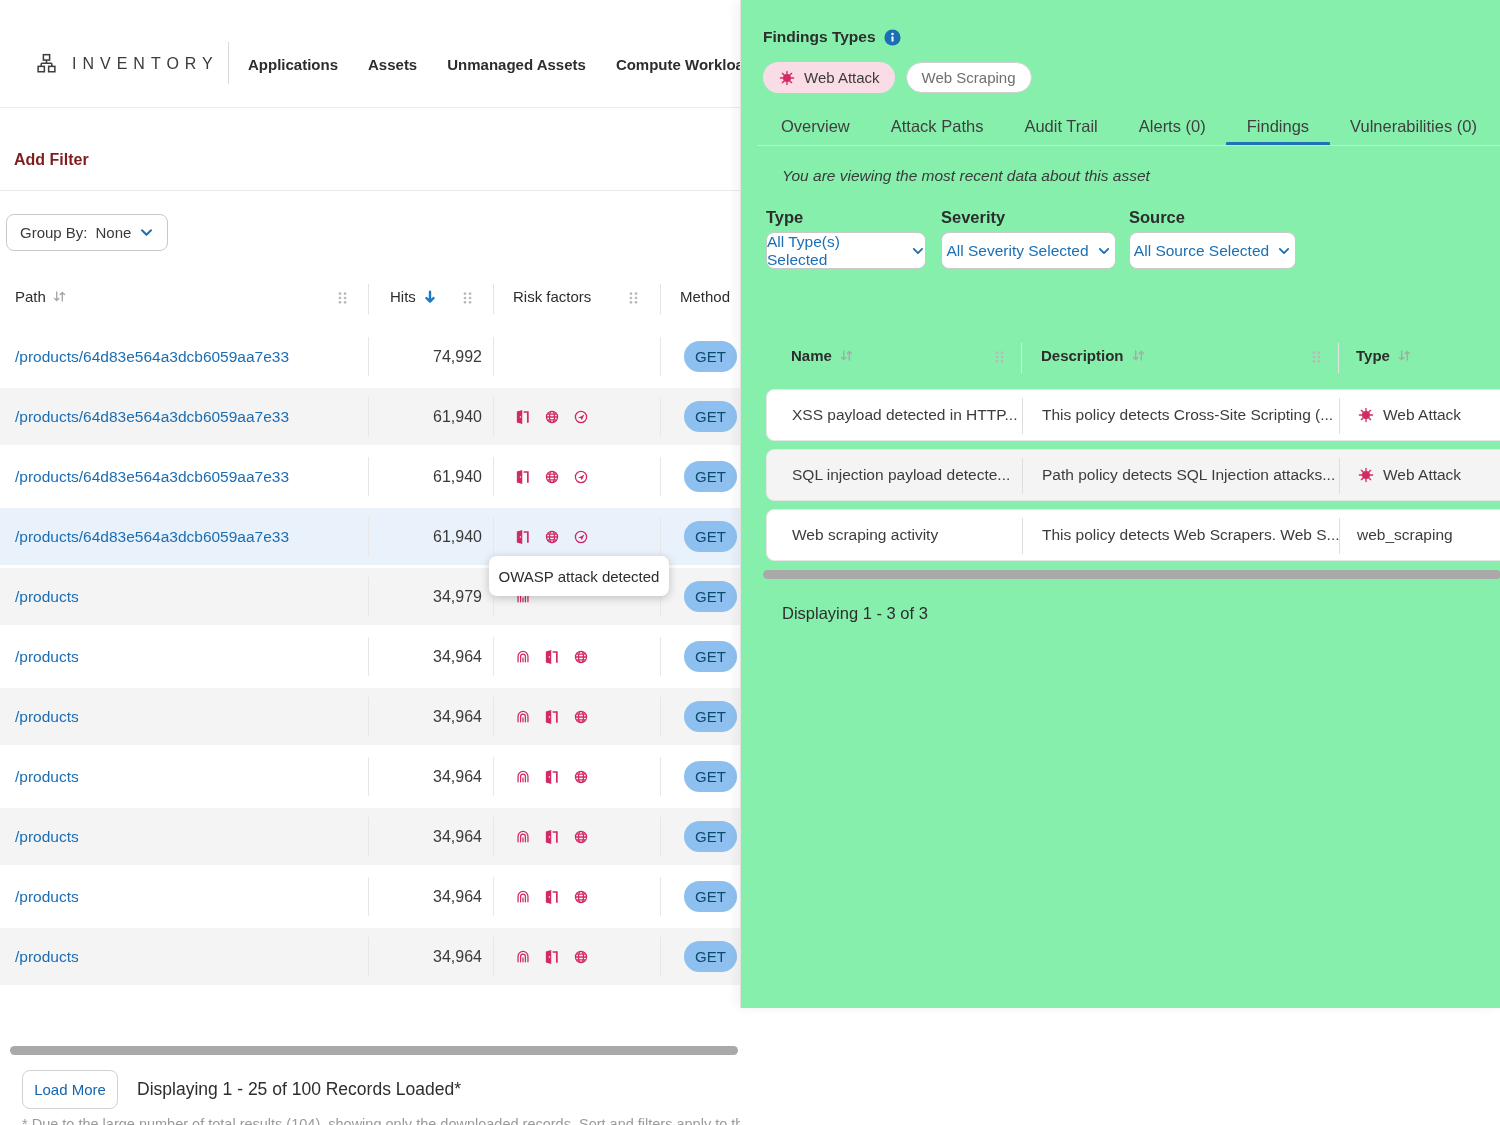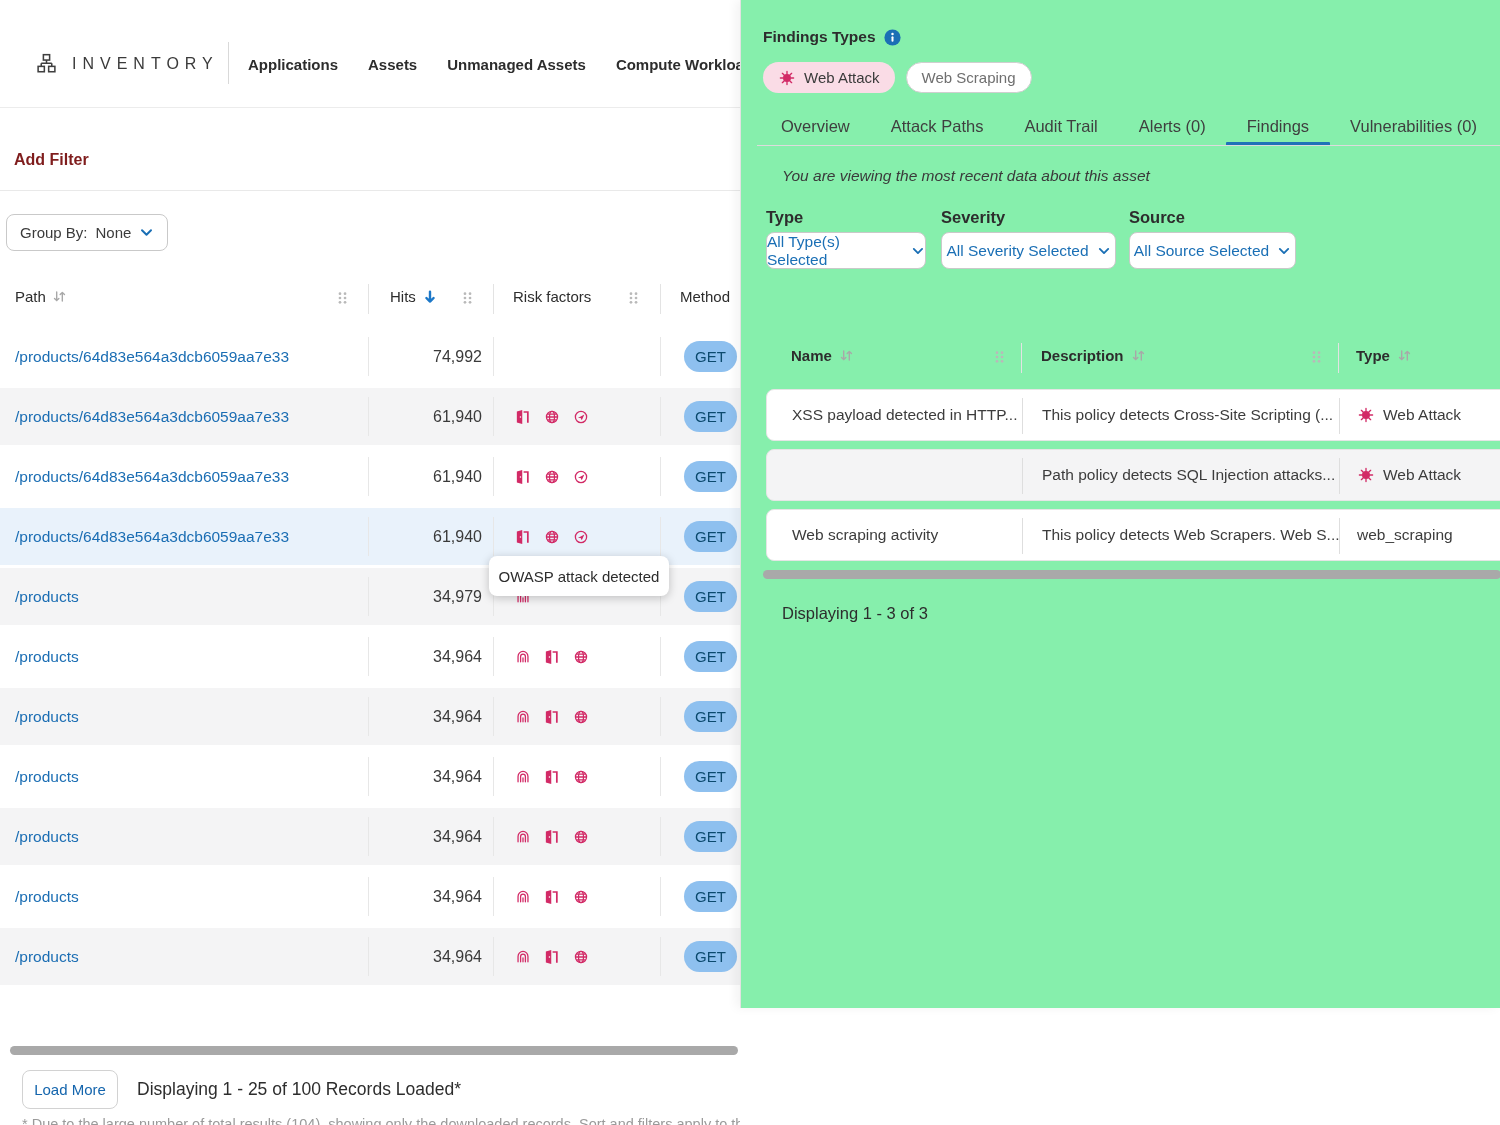--- a/index.html
+++ b/index.html
@@ -548,20 +548,21 @@
     <span class="dcell dtype">
             <svg class="ic crimson" width="18" height="18">
               <use href="#i-virus"></use>
             </svg>
             <span>Web Attack</span>
           </span>
   </div>
         <div class="drow bg-gray">
     <span class="v dv1"></span>
     <span class="v dv2"></span>
+    <span class="dcell dname">SQL injection payload detecte...</span>
     <span class="dcell ddesc">Path policy detects SQL Injection attacks...</span>
     <span class="dcell dtype">
             <svg class="ic crimson" width="18" height="18">
               <use href="#i-virus"></use>
             </svg>
             <span>Web Attack</span>
           </span>
   </div>
         <div class="drow bg-white">
     <span class="v dv1"></span>

